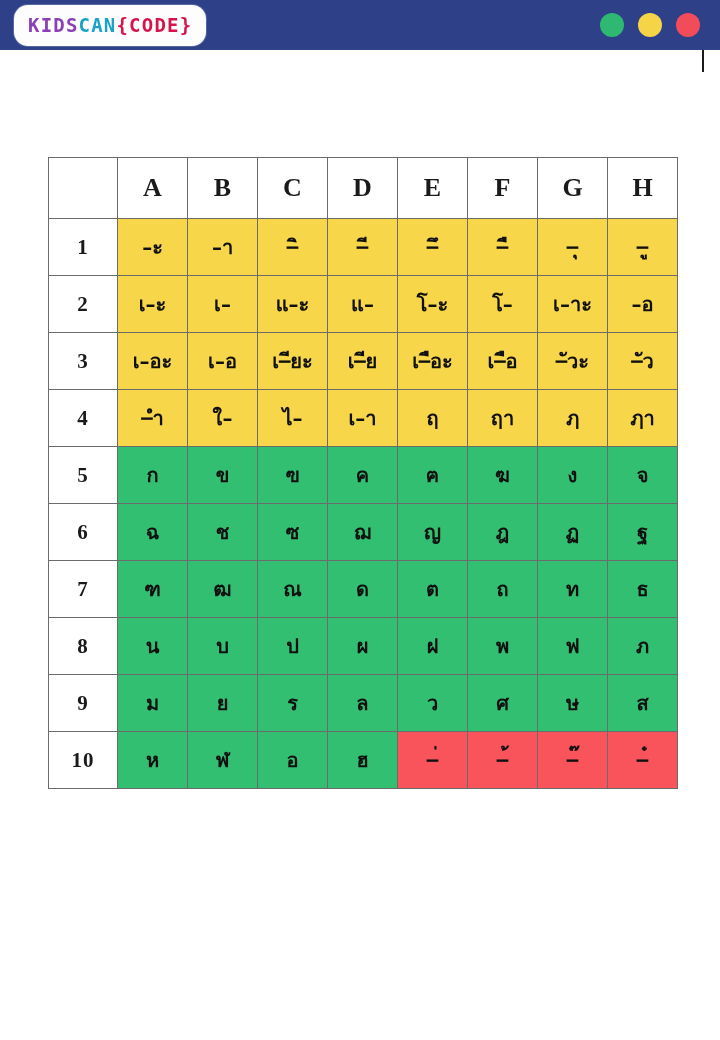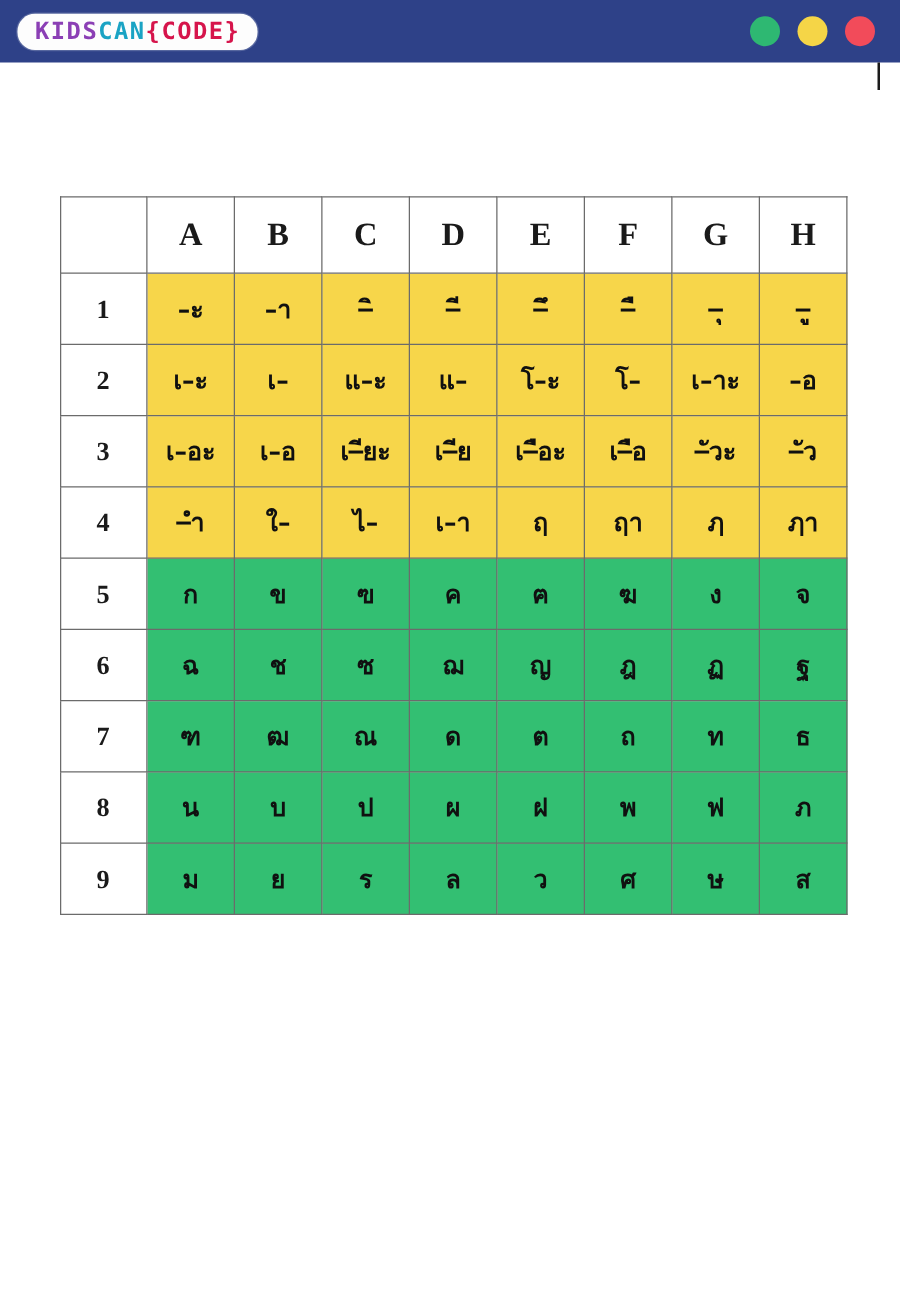--- a/index.html
+++ b/index.html
@@ -24,21 +24,21 @@
     background: #2e4188;
     display: flex;
     align-items: center;
     justify-content: space-between;
     box-sizing: border-box;
     padding: 0 20px 0 14px;
   }
   .logo-pill {
     background: #fdfdfd;
     border-radius: 14px;
-    height: 29px;
+    height: 41px;
     padding: 0 14px;
     display: flex;
     align-items: center;
     justify-content: center;
     box-shadow: 0 0 0 1px rgba(255,255,255,0.2);
   }
   .logo-text {
     font-family: "DejaVu Sans Mono", monospace;
     font-size: 19px;
     font-weight: bold;
@@ -264,15 +264,26 @@
           <td class="rowhead">9</td>
           <td class="cell cons">ม</td>
           <td class="cell cons">ย</td>
           <td class="cell cons">ร</td>
           <td class="cell cons">ล</td>
           <td class="cell cons">ว</td>
           <td class="cell cons">ศ</td>
           <td class="cell cons">ษ</td>
           <td class="cell cons">ส</td>
         </tr>
+        <tr>
+          <td class="rowhead">10</td>
+          <td class="cell cons">ห</td>
+          <td class="cell cons">ฬ</td>
+          <td class="cell cons">อ</td>
+          <td class="cell cons">ฮ</td>
+          <td class="cell tone">–่</td>
+          <td class="cell tone">–้</td>
+          <td class="cell tone">–๊</td>
+          <td class="cell tone">–๋</td>
+        </tr>
       </tbody>
   </table>
 </div>
 
 </body></html>

